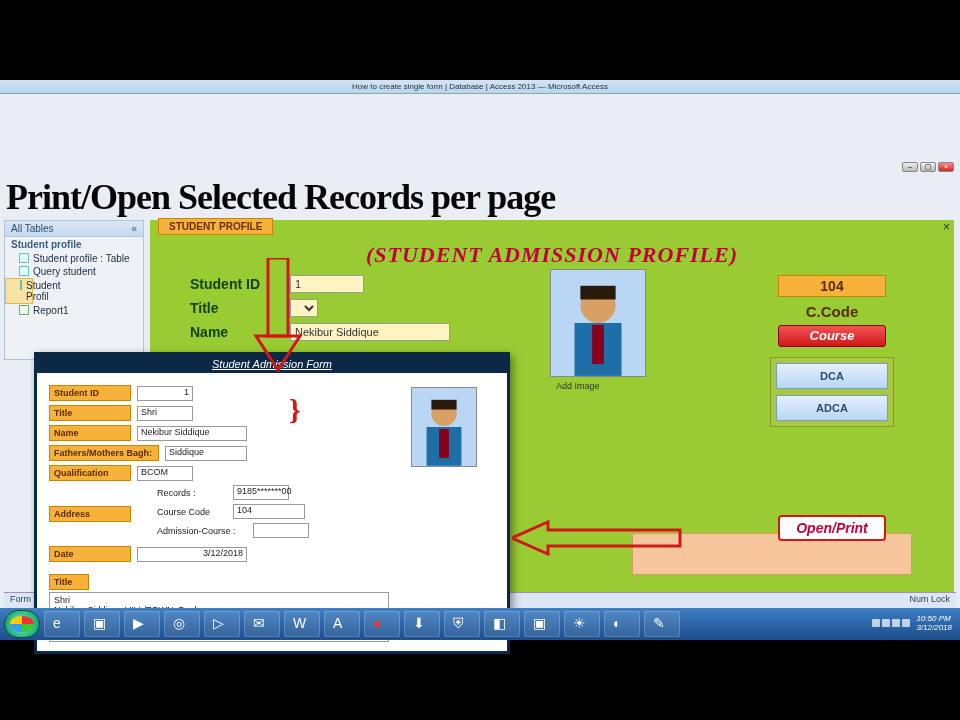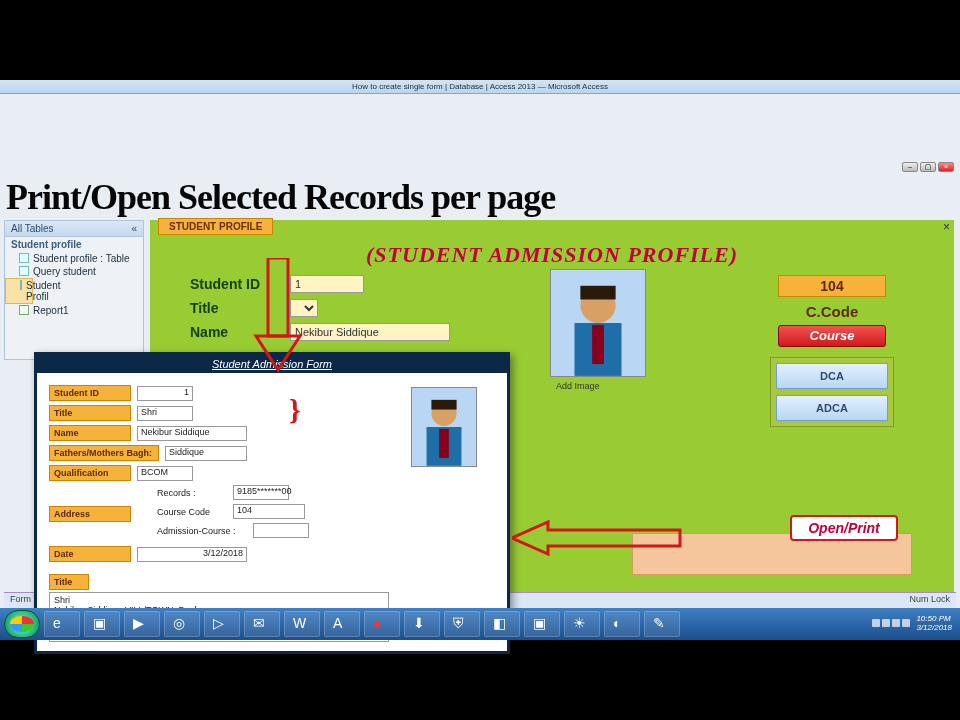--- a/index.html
+++ b/index.html
@@ -67,21 +67,21 @@
 
   .photo { width: 96px; height: 108px; background: #cde; border: 1px solid #888; position: absolute; overflow: hidden; }
   .photo svg { width: 100%; height: 100%; }
 
   .id-badge { position: absolute; right: 48px; top: 0; width: 108px; height: 22px; background: #f6b23a; border: 1px solid #c98500; color: #5b2b00; text-align: center; font-size: 14px; font-weight: 700; line-height: 20px; }
   .cc-label { position: absolute; right: 48px; top: 28px; width: 108px; text-align: center; color: #5b2b00; font-size: 15px; font-weight: 600; }
   .course-btn { position: absolute; right: 48px; top: 50px; width: 108px; height: 22px; background: linear-gradient(#f35454,#d11818); border: 1px solid #8b0000; color: #fff; font-size: 13px; font-style: italic; font-weight: 700; text-align: center; line-height: 20px; border-radius: 3px; cursor: pointer; }
   .course-panel { position: absolute; right: 40px; top: 82px; width: 124px; background: #a9c73f; border: 1px solid #7e9a29; padding: 5px; }
   .course-opt { display: block; width: 100%; height: 26px; margin-bottom: 6px; background: linear-gradient(#e4f0ff,#b9d6f4); border: 1px solid #6f9ed1; border-radius: 1px; color: #2b4b6f; font-size: 11px; font-weight: 600; cursor: pointer; }
   .course-opt:last-child { margin-bottom: 0; }
-  .open-print { position: absolute; right: 36px; top: 240px; width: 108px; height: 26px; background: #fff; border: 2px solid #d11818; color: #c3003b; font-size: 14px; font-weight: 700; font-style: italic; border-radius: 4px; cursor: pointer; }
+  .open-print { position: absolute; right: 48px; top: 240px; width: 108px; height: 26px; background: #fff; border: 2px solid #d11818; color: #c3003b; font-size: 14px; font-weight: 700; font-style: italic; border-radius: 4px; cursor: pointer; }
   .peach-box { position: absolute; right: 22px; top: 258px; width: 280px; height: 42px; background: #f5c69b; border: 1px solid #d59b5d; }
 
   
   .report-win {
     position: absolute; top: 272px; left: 34px; width: 476px; height: 302px;
     border: 3px solid #0b2846; background: #fff; z-index: 15;
     box-shadow: 3px 3px 8px rgba(0,0,0,0.4);
   }
   .report-title { height: 18px; background: #0b2846; color: #fff; font-size: 11px; text-align: center; line-height: 18px; font-style: italic; text-decoration: underline; }
   .report-body { position: relative; padding: 12px 12px; font-size: 10px; color: #222; }

